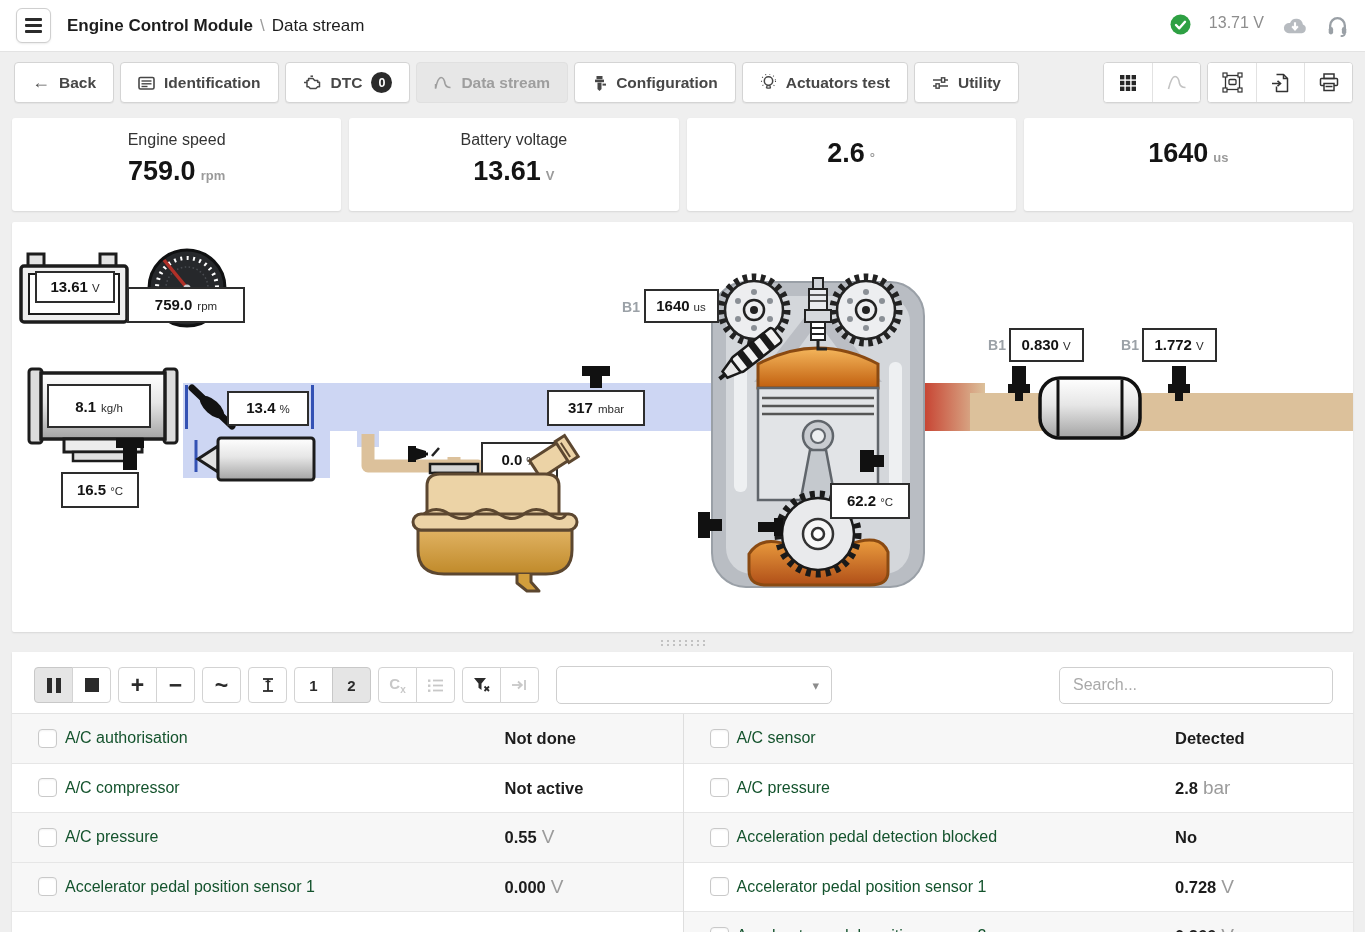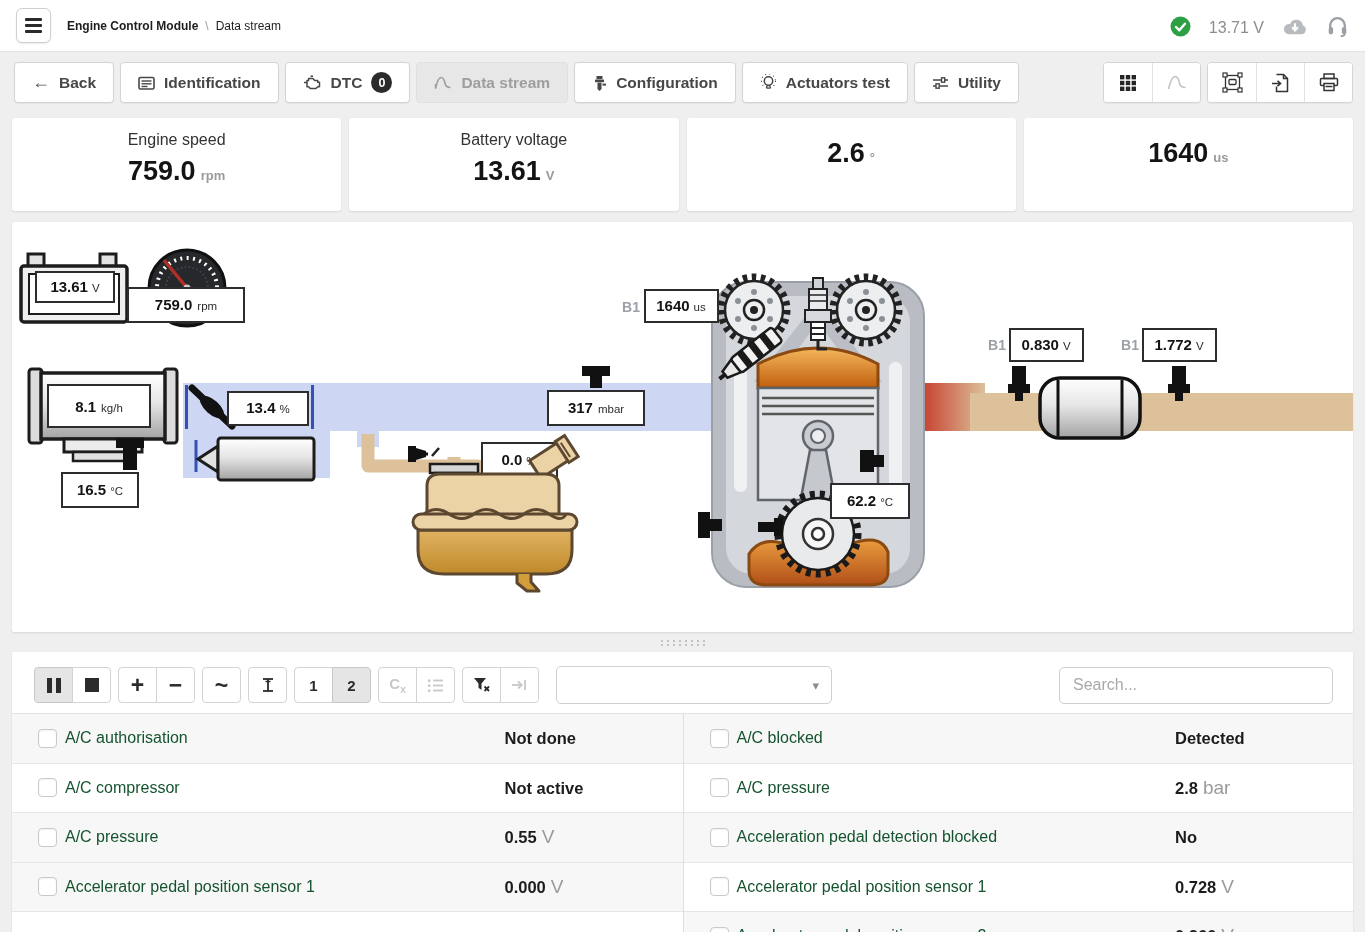--- a/index.html
+++ b/index.html
@@ -6,25 +6,25 @@
   html,body { width:1365px; height:932px; overflow:hidden; background:#efefef;
     font-family:"Liberation Sans","DejaVu Sans",sans-serif; color:#2b2b2b; }
 
   
   .topbar { height:52px; background:#fff; border-bottom:1px solid #e3e3e3;
     display:flex; align-items:center; padding:0 16px; }
   .hamburger { width:35px; height:35px; background:#fff; border:1px solid #cfcfcf; border-radius:6px;
     box-shadow:0 1px 2px rgba(0,0,0,.08); display:flex; flex-direction:column; justify-content:center;
     align-items:center; gap:3px; cursor:pointer; }
   .hamburger span { width:17px; height:3px; background:#2b2b2b; border-radius:1px; }
-  .crumb { margin-left:16px; font-size:12px; }
+  .crumb { margin-left:16px; font-size:17px; }
   .crumb .t1 { font-weight:700; color:#1d1d1d; }
   .crumb .sep { color:#9b9b9b; margin:0 7px; font-weight:400; }
   .crumb .t2 { font-weight:400; color:#1d1d1d; }
-  .topstatus { margin-left:auto; display:flex; align-items:flex-end; gap:18px; }
+  .topstatus { margin-left:auto; display:flex; align-items:flex-start; gap:18px; }
   .voltage { font-size:16px; color:#8d8d8d; }
 
   
   .tabbar { display:flex; align-items:flex-start; padding:10px 12px 0 14px; height:66px; }
   .tabbtn { height:41px; display:flex; align-items:center; gap:9px; padding:0 17px;
     background:#fff; border:1px solid #d4d4d4; border-radius:4px; margin-right:6px;
     font-size:15.5px; font-weight:600; color:#474747; box-shadow:0 1px 1px rgba(0,0,0,.05); cursor:pointer; }
   .tabbtn svg { flex:none; }
   .tabbtn.disabled { background:#e7e7e7; color:#9e9e9e; border-color:#e0e0e0; box-shadow:none; cursor:default; }
   .badge { min-width:21px; height:21px; border-radius:11px; background:#2b2b2b; color:#fff;
@@ -631,21 +631,21 @@
       </div>
       <div class="prow odd">
         <span class="cbx"></span>
         <span class="plabel">Accelerator pedal position sensor 1</span>
         <span class="pval"><span>0.000</span><span class="punit">V</span></span>
       </div>
     </div>
     <div class="pcol pcol-right">
       <div class="prow odd">
         <span class="cbx"></span>
-        <span class="plabel">A/C blocked</span>
+        <span class="plabel">A/C sensor</span>
         <span class="pval"><span>Detected</span><span class="punit"></span></span>
       </div>
       <div class="prow">
         <span class="cbx"></span>
         <span class="plabel">A/C pressure</span>
         <span class="pval"><span>2.8</span><span class="punit">bar</span></span>
       </div>
       <div class="prow odd">
         <span class="cbx"></span>
         <span class="plabel">Acceleration pedal detection blocked</span>

